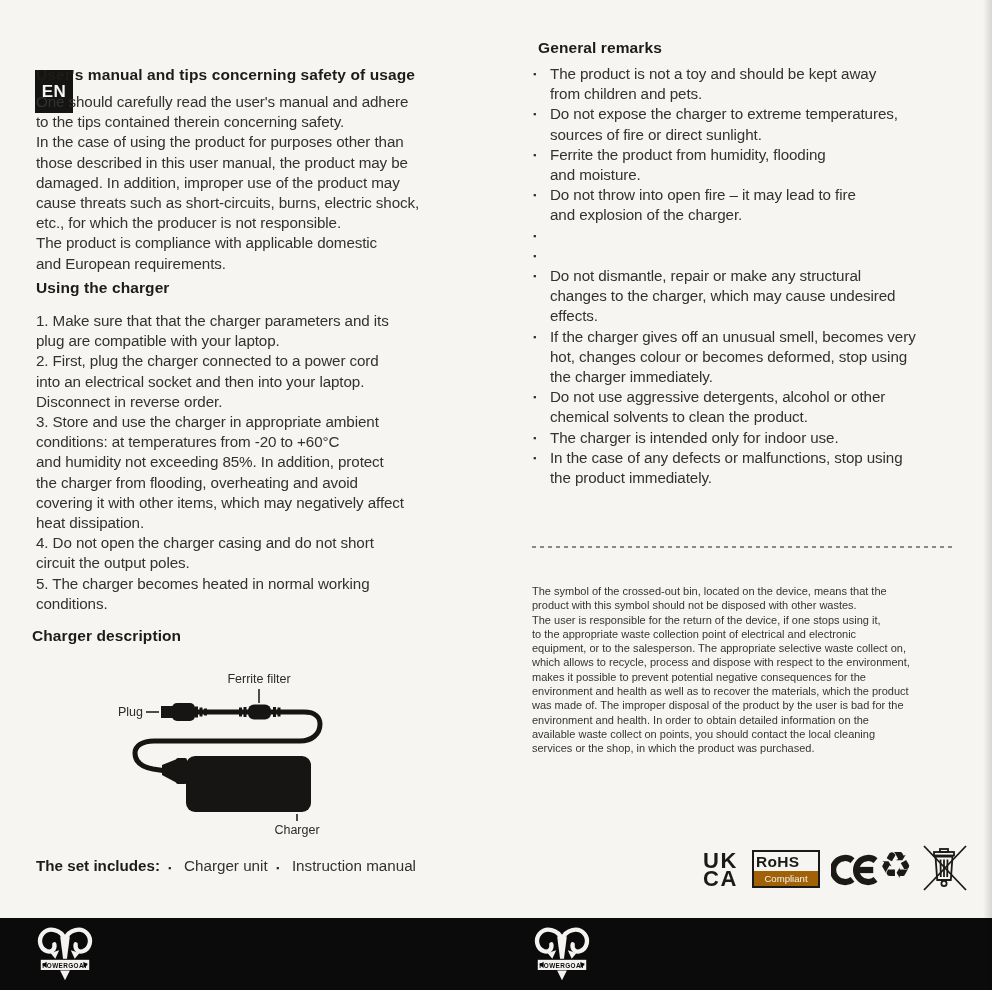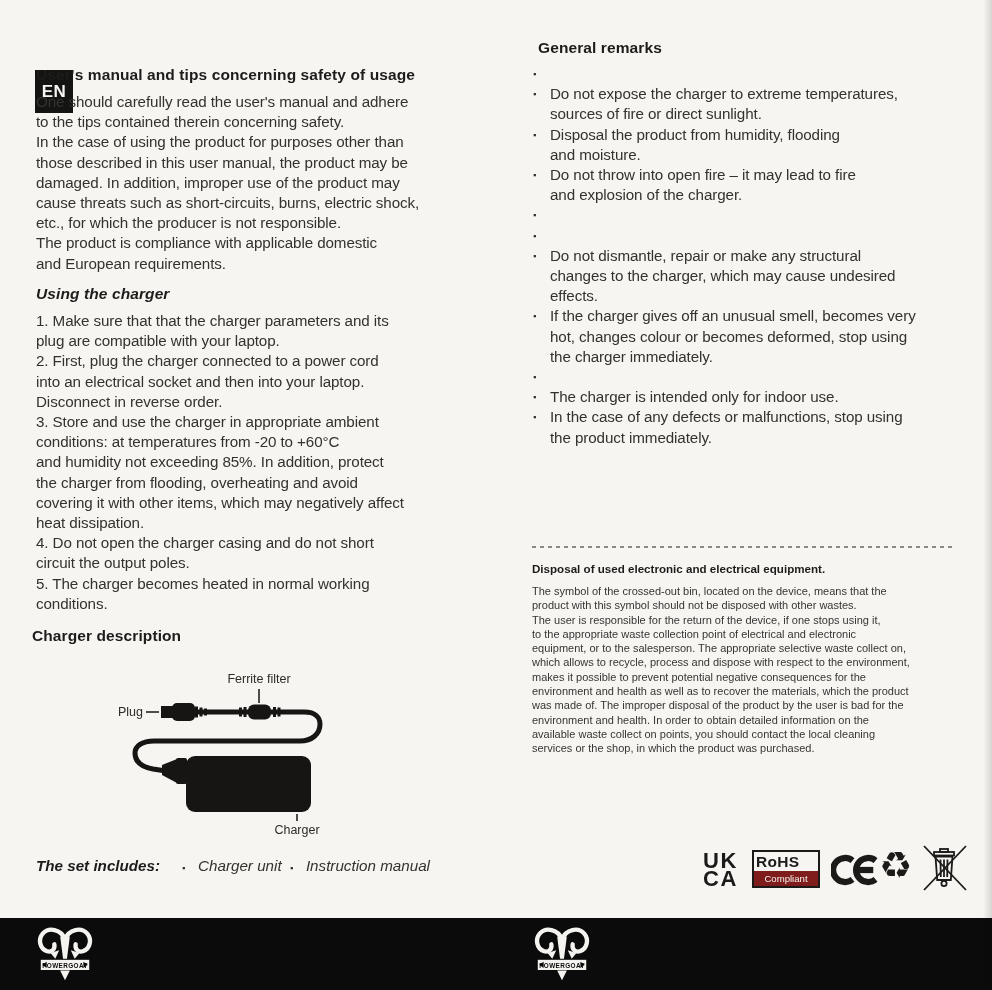--- a/index.html
+++ b/index.html
@@ -36,31 +36,31 @@
   .bullets { display:block; }
   .bullet-item { display:flex; gap:9px; }
   .bullet-glyph { flex:0 0 8px; font-size:9px; line-height:20.2px; color:#2a2927; }
   .bullet-text { white-space:pre-line; font-size:15.2px; line-height:20.2px; color:#33322f; letter-spacing:-0.1px; }
 
   .divider {
     height:2px; width:424px;
     background:repeating-linear-gradient(90deg, #8a8987 0 4px, rgba(0,0,0,0) 4px 8px);
   }
 
-  .set-includes { display:flex; align-items:baseline; gap:22px; font-size:15.2px; color:#33322f;font-style:italic; }
+  .set-includes { display:flex; align-items:baseline; gap:8px; font-size:15.2px; color:#33322f; }
   .set-includes .label { font-weight:bold; color:#1d1c1a; }
   .inc-item { display:inline-flex; align-items:baseline; gap:8px; margin-right:4px; }
   .inc-item .bullet-glyph { font-size:9px; line-height:15px; }
 
   
   .ukca { left:703px; top:852px; font-weight:bold; font-size:22px; line-height:17.5px;
           letter-spacing:1.5px; color:#1b1a19; text-align:center; }
   .rohs { left:752px; top:850px; width:64px; border:2.5px solid #1b1a19; background:#f6f5f2; }
   .rohs-top { font-weight:bold; font-size:15.5px; color:#1b1a19; text-align:left; padding:1px 2px 0 2px; letter-spacing:0.3px; }
-  .rohs-bottom { background:#7f1d1d; color:#f3f2ef; font-size:9.6px; text-align:center; padding:2px 1px; }
+  .rohs-bottom { background:#a16207; color:#f3f2ef; font-size:9.6px; text-align:center; padding:2px 1px; }
   .ce-mark { left:831px; top:852px; }
   .recycle { left:879px; top:846px; font-size:37px; line-height:40px; color:#1b1a19;
              font-family:"DejaVu Sans", sans-serif; }
   .weee { left:921px; top:843px; }
 
   .footer-bar { left:0; top:918px; width:992px; height:72px; background:#0b0b0b; }
   .goat { position:absolute; top:5px; width:62px; height:62px; }
   .goat-1 { left:34px; }
   .goat-2 { left:531px; }
 </style>
@@ -76,21 +76,21 @@
 In the case of using the product for purposes other than
 those described in this user manual, the product may be
 damaged. In addition, improper use of the product may
 cause threats such as short-circuits, burns, electric shock,
 etc., for which the producer is not responsible.
 The product is compliance with applicable domestic
 and European requirements.</div>
 
   <div class="abs h" style="left:36px; top:66px; width:470px;">User's manual and tips concerning safety of usage</div>
 
-  <div class="abs h" style="left:36px; top:285px; width:470px;font-style:italic;">Using the charger</div>
+  <div class="abs h" style="left:36px; top:279px; width:470px;">Using the charger</div>
 
   <div class="abs lines" style="left:36px; top:311px; width:472px;">1. Make sure that that the charger parameters and its
 plug are compatible with your laptop.
 2. First, plug the charger connected to a power cord
 into an electrical socket and then into your laptop.
 Disconnect in reverse order.
 3. Store and use the charger in appropriate ambient
 conditions: at temperatures from -20 to +60°C
 and humidity not exceeding 85%. In addition, protect
 the charger from flooding, overheating and avoid
@@ -151,31 +151,33 @@
         </span>
       </span>
   </div>
 
   <div class="abs h" style="left:532px; top:39px; width:430px;margin-left:6px;">General remarks</div>
 
   <div class="abs bullets" style="left:533px; top:64px; width:432px;">
 
       <div class="bullet-item">
         <span class="bullet-glyph">▪</span>
+        <span class="bullet-text">The product is not a toy and should be kept away
+from children and pets.</span>
       </div>
 
       <div class="bullet-item">
         <span class="bullet-glyph">▪</span>
         <span class="bullet-text">Do not expose the charger to extreme temperatures,
 sources of fire or direct sunlight.</span>
       </div>
 
       <div class="bullet-item">
         <span class="bullet-glyph">▪</span>
-        <span class="bullet-text">Disposal the product from humidity, flooding
+        <span class="bullet-text">Ferrite the product from humidity, flooding
 and moisture.</span>
       </div>
 
       <div class="bullet-item">
         <span class="bullet-glyph">▪</span>
         <span class="bullet-text">Do not throw into open fire – it may lead to fire
 and explosion of the charger.</span>
       </div>
 
       <div class="bullet-item">
@@ -195,37 +197,38 @@
 
       <div class="bullet-item">
         <span class="bullet-glyph">▪</span>
         <span class="bullet-text">If the charger gives off an unusual smell, becomes very
 hot, changes colour or becomes deformed, stop using
 the charger immediately.</span>
       </div>
 
       <div class="bullet-item">
         <span class="bullet-glyph">▪</span>
+        <span class="bullet-text">Do not use aggressive detergents, alcohol or other
+chemical solvents to clean the product.</span>
       </div>
 
       <div class="bullet-item">
         <span class="bullet-glyph">▪</span>
         <span class="bullet-text">The charger is intended only for indoor use.</span>
       </div>
 
       <div class="bullet-item">
         <span class="bullet-glyph">▪</span>
         <span class="bullet-text">In the case of any defects or malfunctions, stop using
 the product immediately.</span>
       </div>
     </div>
 
   <div class="abs divider" style="left:532px; top:546px;"></div>
 
-  <div class="abs h-sm" style="left:532px; top:562px; width:432px;">Disposal of used electronic and electrical equipment.</div>
 
   <div class="abs lines-sm" style="left:532px; top:584px; width:440px;">The symbol of the crossed-out bin, located on the device, means that the
 product with this symbol should not be disposed with other wastes.
 The user is responsible for the return of the device, if one stops using it,
 to the appropriate waste collection point of electrical and electronic
 equipment, or to the salesperson. The appropriate selective waste collect on,
 which allows to recycle, process and dispose with respect to the environment,
 makes it possible to prevent potential negative consequences for the
 environment and health as well as to recover the materials, which the product
 was made of. The improper disposal of the product by the user is bad for the

